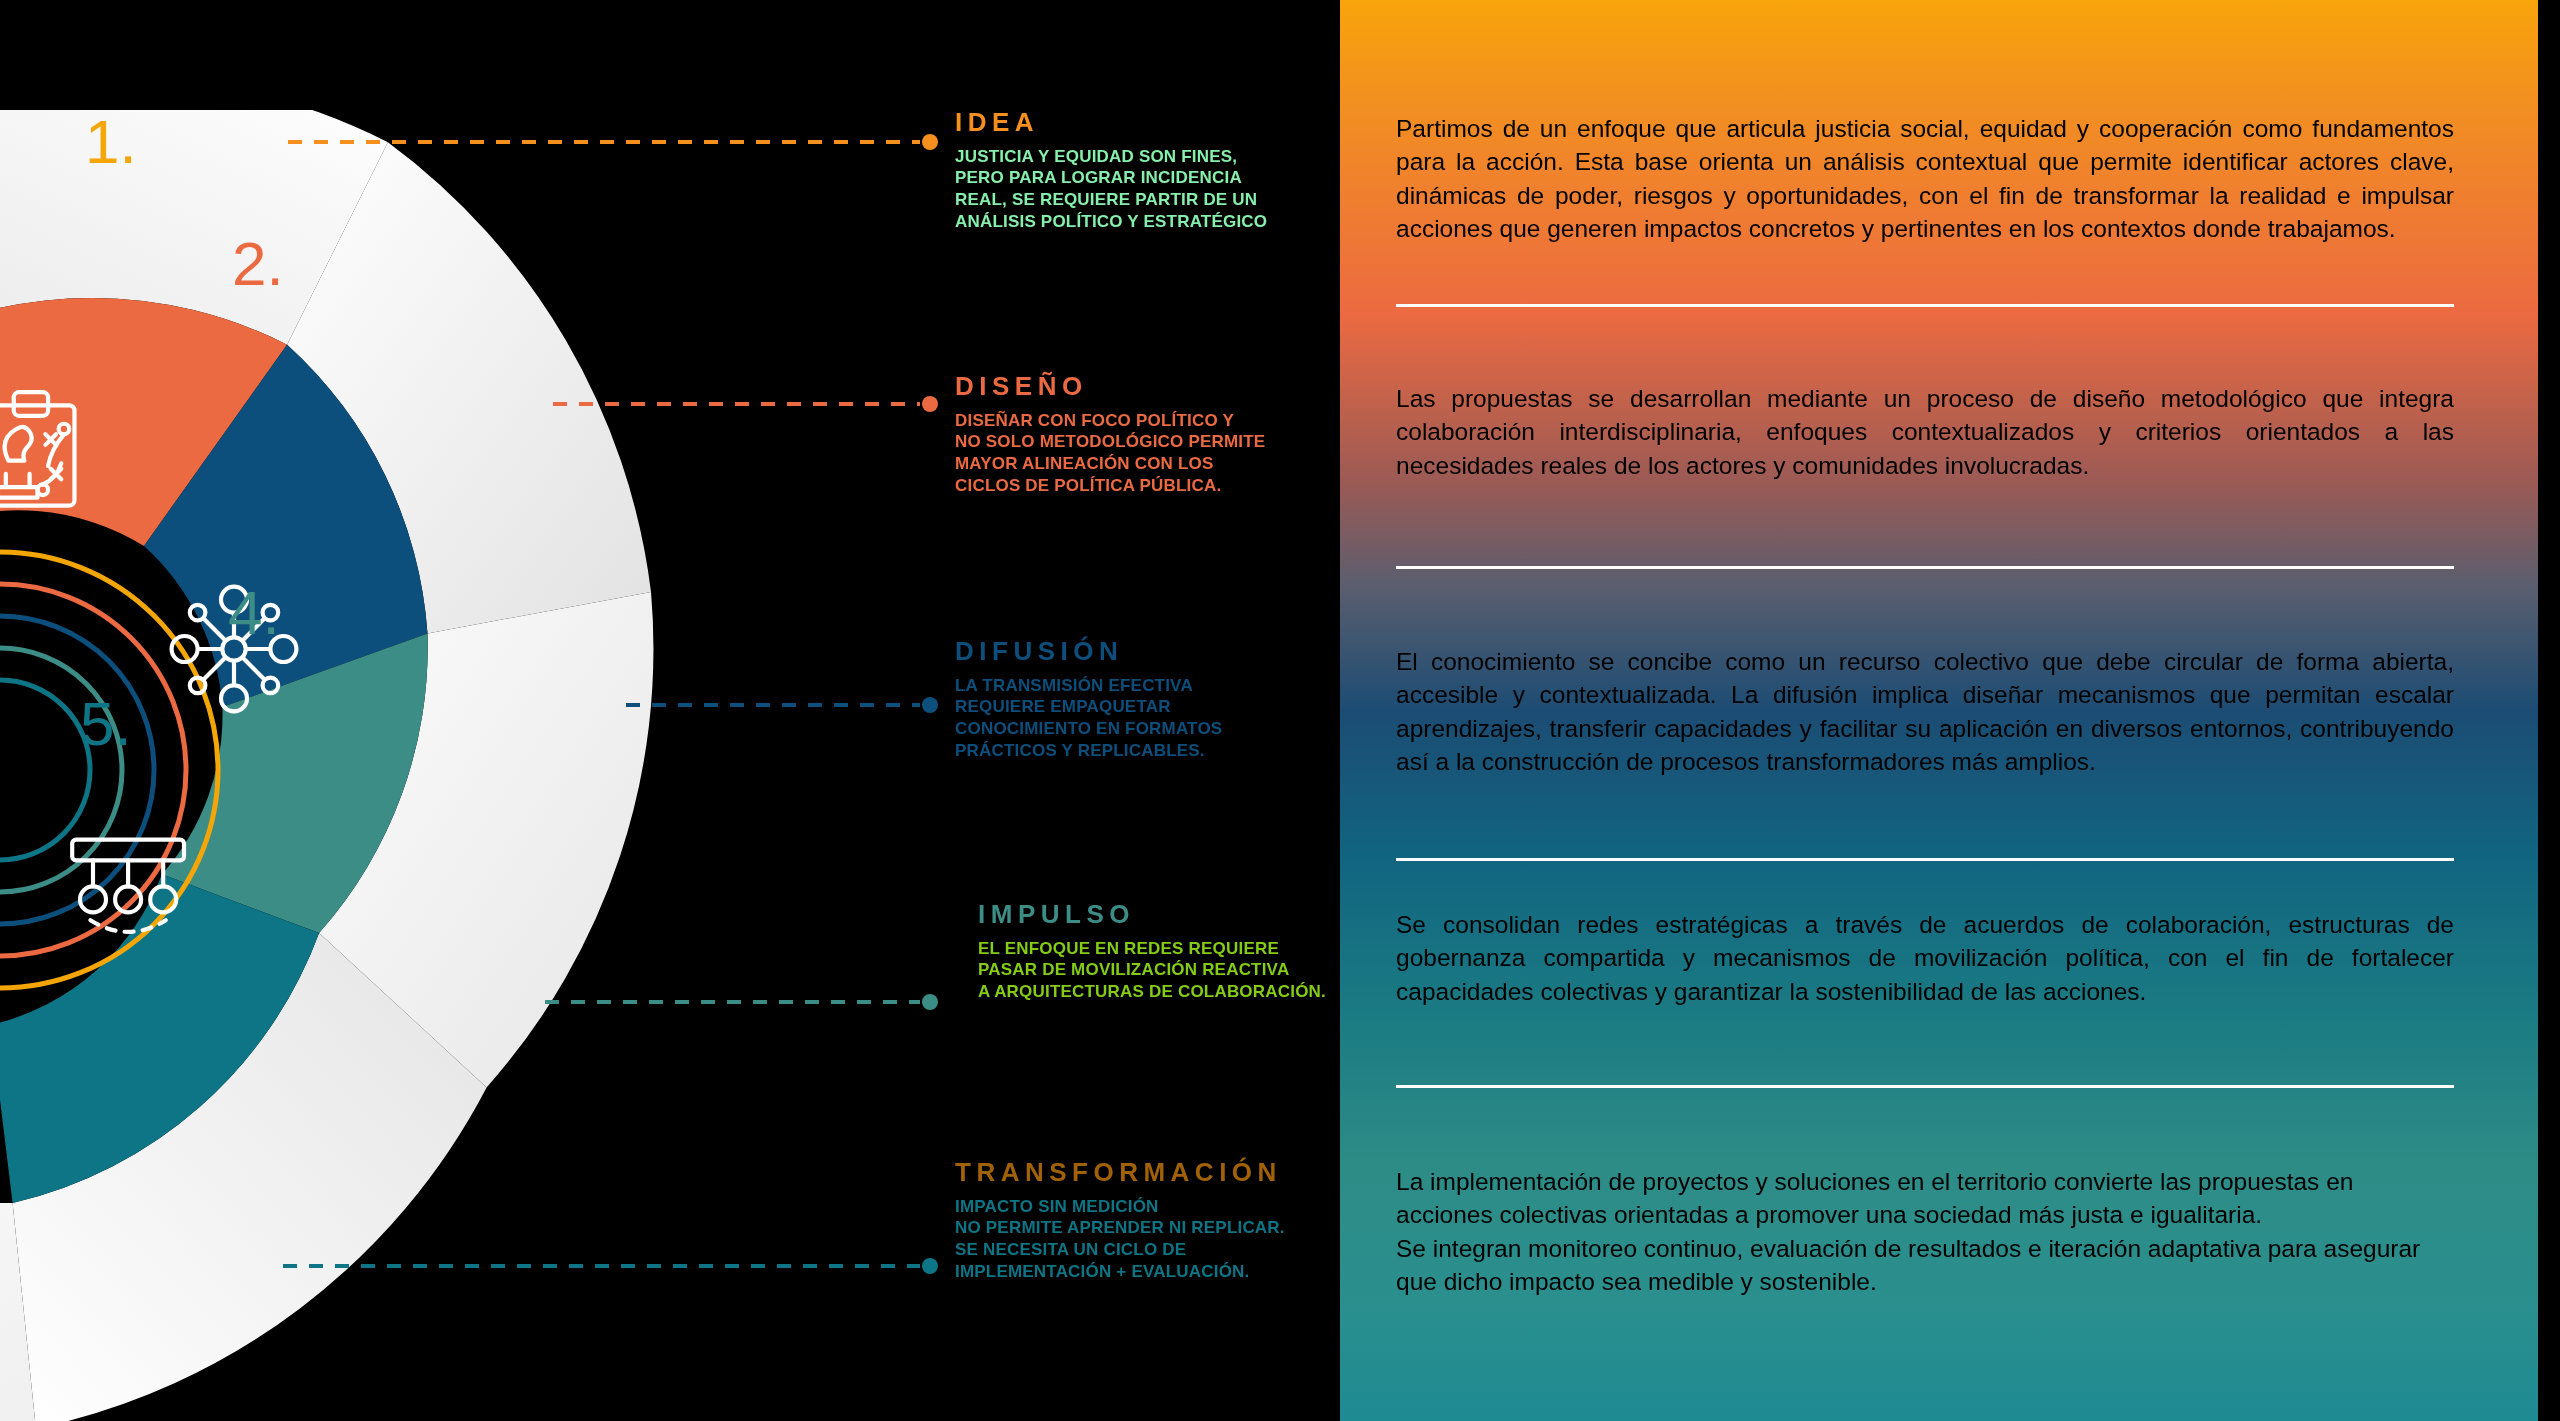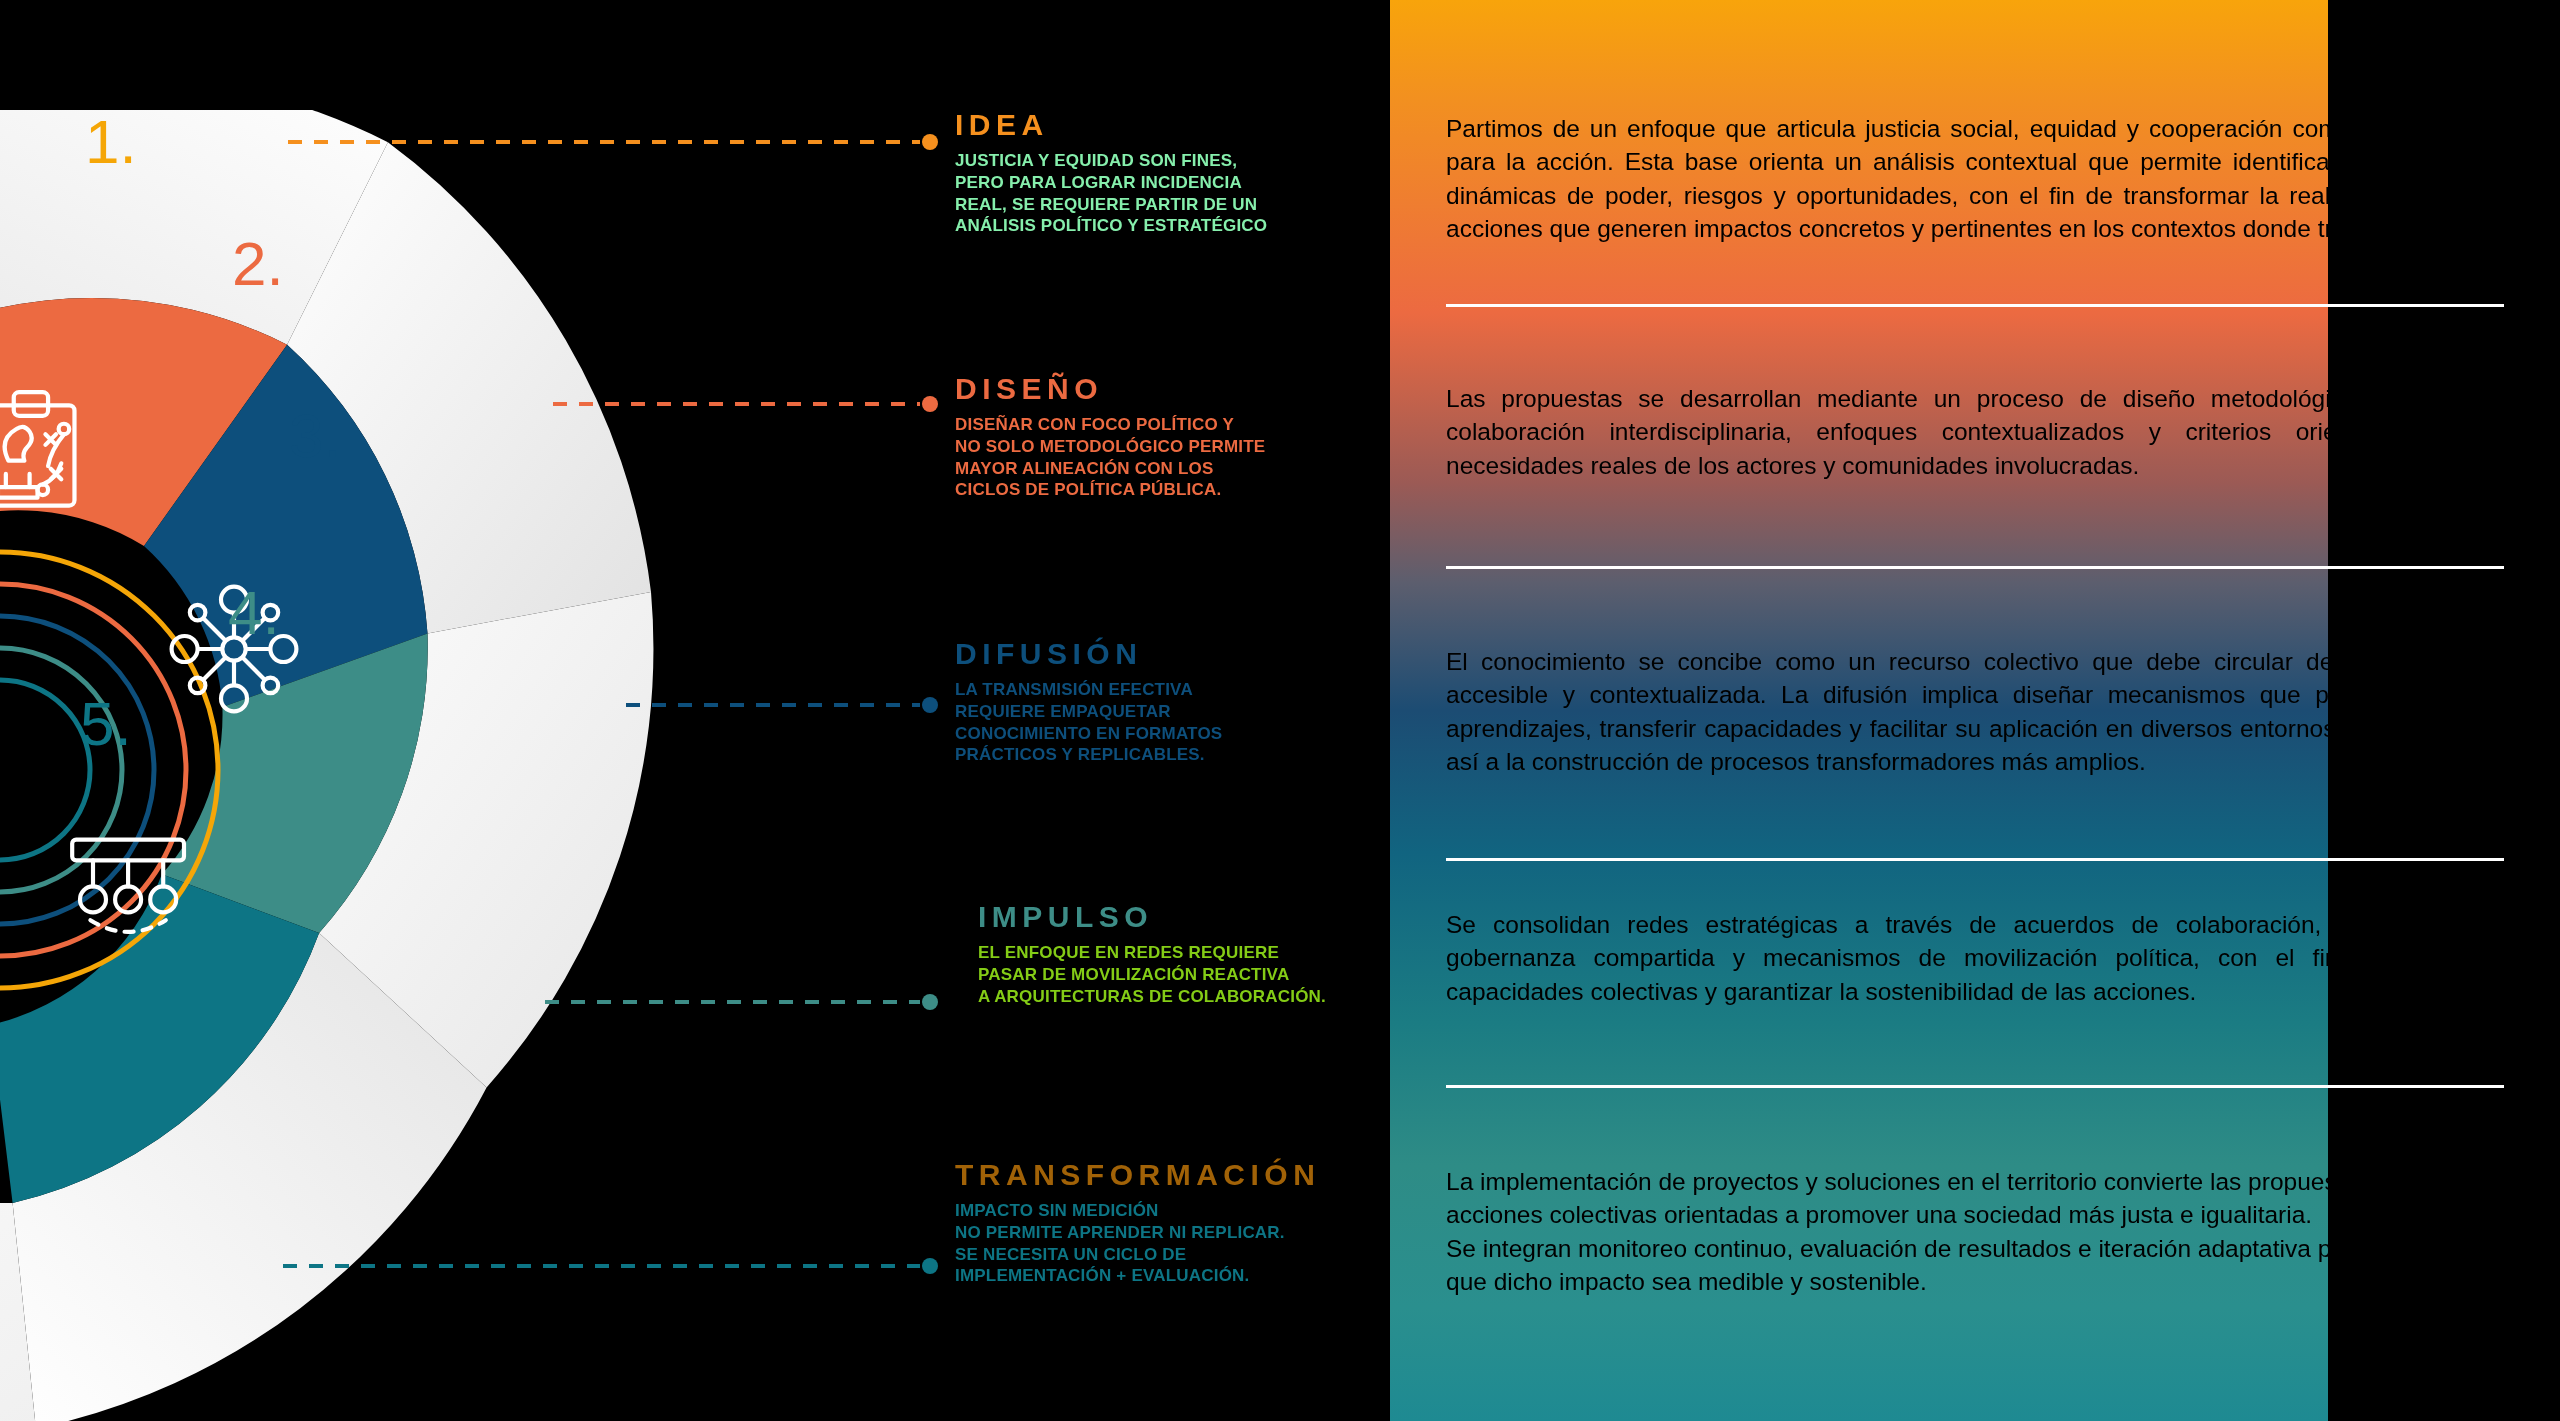--- a/index.html
+++ b/index.html
@@ -21,21 +21,21 @@
   }
   #wheel svg { display:block; width:100%; height:100%; }
 
   
   .step {
     position:absolute;
     left:955px;
     width:430px;
   }
   .step-title {
-    font-size:30px;
+    font-size:26px;
     font-weight:bold;
     letter-spacing:5.5px;
     line-height:1.1;
     white-space:nowrap;
   }
   .step-body {
     margin-top:9px;
     font-size:17px;
     font-weight:bold;
     letter-spacing:0.2px;
@@ -73,22 +73,22 @@
 
   #conn-1 { left:288px; top:140px;  width:650px; }
   #conn-2 { left:553px; top:402px;  width:385px; }
   #conn-3 { left:626px; top:703px;  width:312px; }
   #conn-4 { left:545px; top:1000px; width:393px; }
   #conn-5 { left:283px; top:1264px; width:655px; }
 
   
   #panel {
     position:absolute;
-    left:1390px; top:0;
-    width:938px; height:1421px;
+    left:1340px; top:0;
+    width:1198px; height:1421px;
     background:linear-gradient(to bottom,
         #F8A40B 0%,
         #F29020 7%,
         #EC6A41 22%,
         #9B5A55 34%,
         #5C5E6E 41%,
         #1C4C73 50%,
         #116480 60%,
         #1B7C83 72%,
         #2E8C86 82%,

